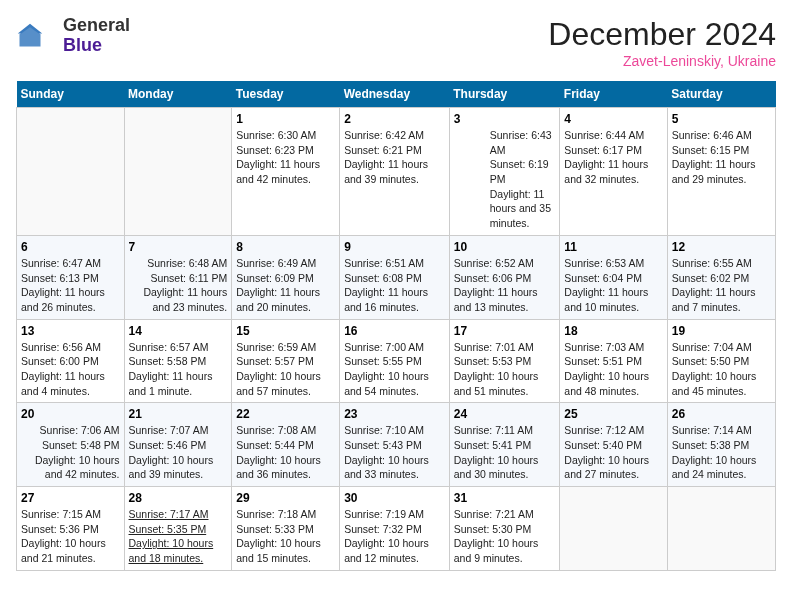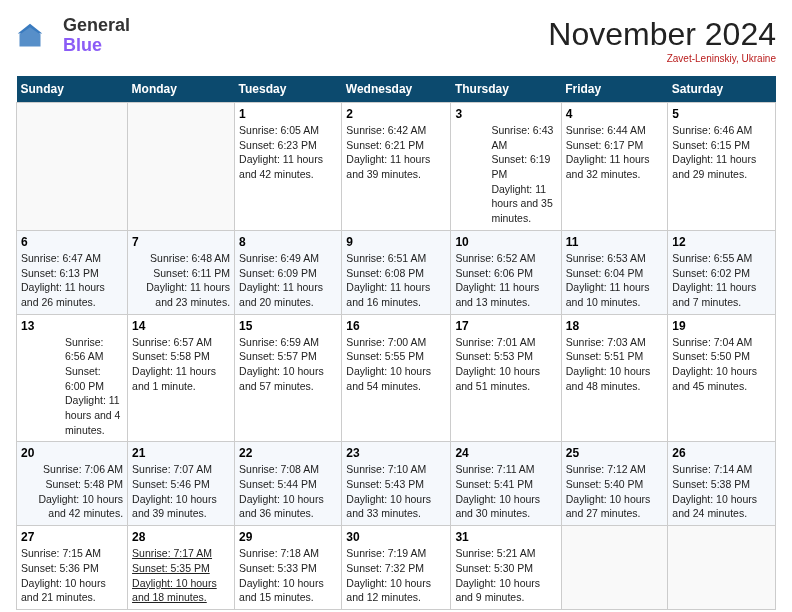--- a/index.html
+++ b/index.html
@@ -20,44 +20,44 @@
       display: flex;
       align-items: center;
       gap: 19px;
     }
     .logo-text {
       font-size: 18px;
       font-weight: bold;
       line-height: 1.1;
     }
     .logo-general { color: #333; }
-    .logo-blue { color: #8b5cf6; }
+    .logo-blue { color: #4c1d95; }
     .logo-icon {
       width: 28px;
       height: 28px;
     }
     .title-block {
       text-align: right;
     }
     .month-title {
       font-size: 32px;
       font-weight: normal;
       color: #222;
     }
     .location {
-      font-size: 10px;
-      color: #b91c1c;
+      font-size: 14px;
+      color: #ec4899;
     }
     table {
       width: 100%;
       border-collapse: collapse;
       font-size: 11px;
     }
     thead tr th {
-      background-color: #0c4a6e;
+      background-color: #0369a1;
       color: #fff;
       padding: 6px 4px;
       text-align: left;
       font-size: 12px;
       font-weight: bold;
     }
     tbody tr td {
       border: 1px solid #ccc;
       padding: 4px 4px;
       vertical-align: top;
@@ -91,21 +91,21 @@
     <svg class="logo-icon" viewBox="0 0 32 32" xmlns="http://www.w3.org/2000/svg">
       <polygon points="16,4 28,14 28,28 4,28 4,14" fill="#3a7bbf" opacity="0.85"></polygon>
       <polygon points="16,2 30,13 26,13 16,6 6,13 2,13" fill="#3a7bbf"></polygon>
     </svg>
     <div class="logo-text">
       <span class="logo-general">General</span><br>
       <span class="logo-blue">Blue</span>
     </div>
   </div>
   <div class="title-block">
-    <div class="month-title">November 2024</div>
+    <div class="month-title">December 2024</div>
     <div class="location">Zavet-Leninskiy, Ukraine</div>
   </div>
 </div>
 
 <table>
   <thead>
     <tr id="weekday-header">
     <th>Sunday</th>
         <th>Monday</th>
         <th>Tuesday</th>
@@ -114,21 +114,21 @@
         <th>Friday</th>
         <th>Saturday</th>
       </tr>
   </thead>
   <tbody id="calendar-body">
   <tr>
         <td class="empty"></td>
         <td class="empty"></td>
         <td>
           <span class="day-num">1</span>
-          <div class="day-info" style="white-space: pre-line;">Sunrise: 6:05 AM
+          <div class="day-info" style="white-space: pre-line;">Sunrise: 6:30 AM
 Sunset: 6:23 PM
 Daylight: 11 hours and 42 minutes.</div>
         </td>
         <td>
           <span class="day-num">2</span>
           <div class="day-info" style="white-space: pre-line;">Sunrise: 6:42 AM
 Sunset: 6:21 PM
 Daylight: 11 hours and 39 minutes.</div>
         </td>
         <td>
@@ -190,21 +190,21 @@
         <td>
           <span class="day-num">12</span>
           <div class="day-info" style="white-space: pre-line;">Sunrise: 6:55 AM
 Sunset: 6:02 PM
 Daylight: 11 hours and 7 minutes.</div>
         </td>
       </tr>
       <tr>
         <td>
           <span class="day-num">13</span>
-          <div class="day-info" style="white-space: pre-line; margin-left: 44px;">Sunrise: 6:56 AM
+          <div class="day-info" style="white-space: pre-line;">Sunrise: 6:56 AM
 Sunset: 6:00 PM
 Daylight: 11 hours and 4 minutes.</div>
         </td>
         <td>
           <span class="day-num">14</span>
           <div class="day-info" style="white-space: pre-line;">Sunrise: 6:57 AM
 Sunset: 5:58 PM
 Daylight: 11 hours and 1 minute.</div>
         </td>
         <td>
@@ -302,21 +302,21 @@
 Daylight: 10 hours and 15 minutes.</div>
         </td>
         <td>
           <span class="day-num">30</span>
           <div class="day-info" style="white-space: pre-line;">Sunrise: 7:19 AM
 Sunset: 7:32 PM
 Daylight: 10 hours and 12 minutes.</div>
         </td>
         <td>
           <span class="day-num">31</span>
-          <div class="day-info" style="white-space: pre-line;">Sunrise: 5:21 AM
+          <div class="day-info" style="white-space: pre-line;">Sunrise: 7:21 AM
 Sunset: 5:30 PM
 Daylight: 10 hours and 9 minutes.</div>
         </td>
         <td class="empty"></td>
         <td class="empty"></td>
       </tr>
     </tbody>
 </table>
 
 </body></html>

